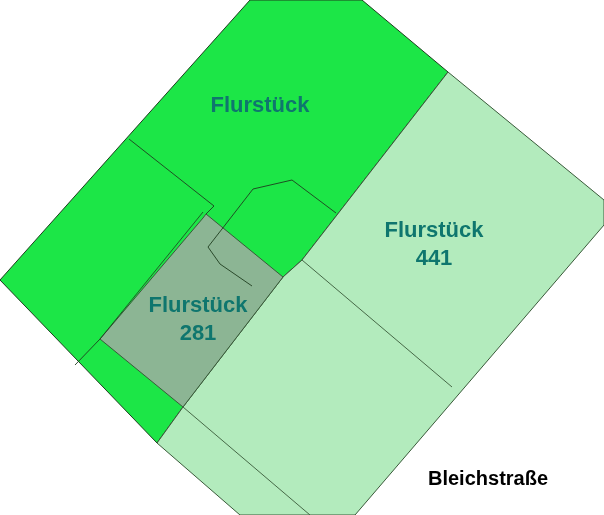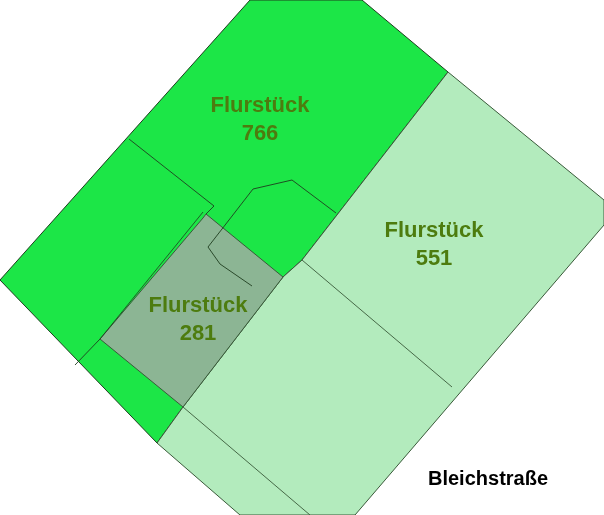--- a/index.html
+++ b/index.html
@@ -2,21 +2,21 @@
 <html><head>
   <meta charset="utf-8">
   <style>
     html, body { margin: 0; padding: 0; background: #ffffff; }
     body { width: 604px; height: 515px; overflow: hidden; position: relative; font-family: "Liberation Sans", sans-serif; }
     #map { position: absolute; left: 0; top: 0; width: 604px; height: 515px; }
     .label {
       position: absolute;
       font-family: "Liberation Sans", sans-serif;
       font-weight: bold;
-      color: #4d7c0f;
+      color: #0f766e;
       text-align: center;
       line-height: 28px;
       font-size: 22px;
       white-space: nowrap;
       transform: translateX(-50%);
     }
     .label span { display: block; }
     .street {
       position: absolute;
       font-family: "Liberation Sans", sans-serif;
@@ -42,26 +42,25 @@
   <polyline points="100,339 75,365" fill="none" stroke="#1f3d1f" stroke-width="0.9"></polyline>
   <polyline points="222,229 253,189 292,180 336,213" fill="none" stroke="#1f3d1f" stroke-width="0.9"></polyline>
   <polyline points="222,229 208,247 220,264 252,286" fill="none" stroke="#1f3d1f" stroke-width="0.9"></polyline>
 
   <polyline points="302,260 452,387" fill="none" stroke="#3a5a3a" stroke-width="0.9"></polyline>
   <polyline points="183,407 310,515" fill="none" stroke="#3a5a3a" stroke-width="0.9"></polyline>
 </svg>
 
 <div class="label" style="left:260px; top:91px;">
   <span>Flurstück</span>
-  <span>766</span>
 </div>
 
 <div class="label" style="left:434px; top:216px;">
   <span>Flurstück</span>
-  <span>551</span>
+  <span>441</span>
 </div>
 
 <div class="label" style="left:198px; top:291px;">
   <span>Flurstück</span>
   <span>281</span>
 </div>
 
 <div class="street" style="left:428px; top:467px;">Bleichstraße</div>
 
 </body></html>

